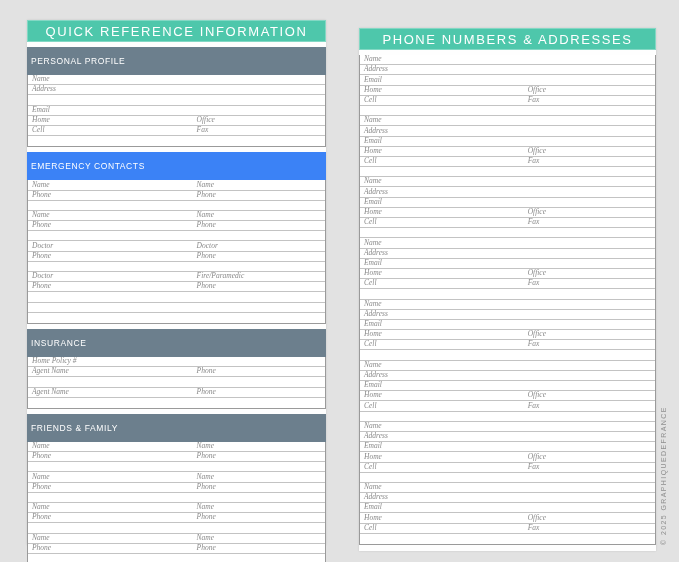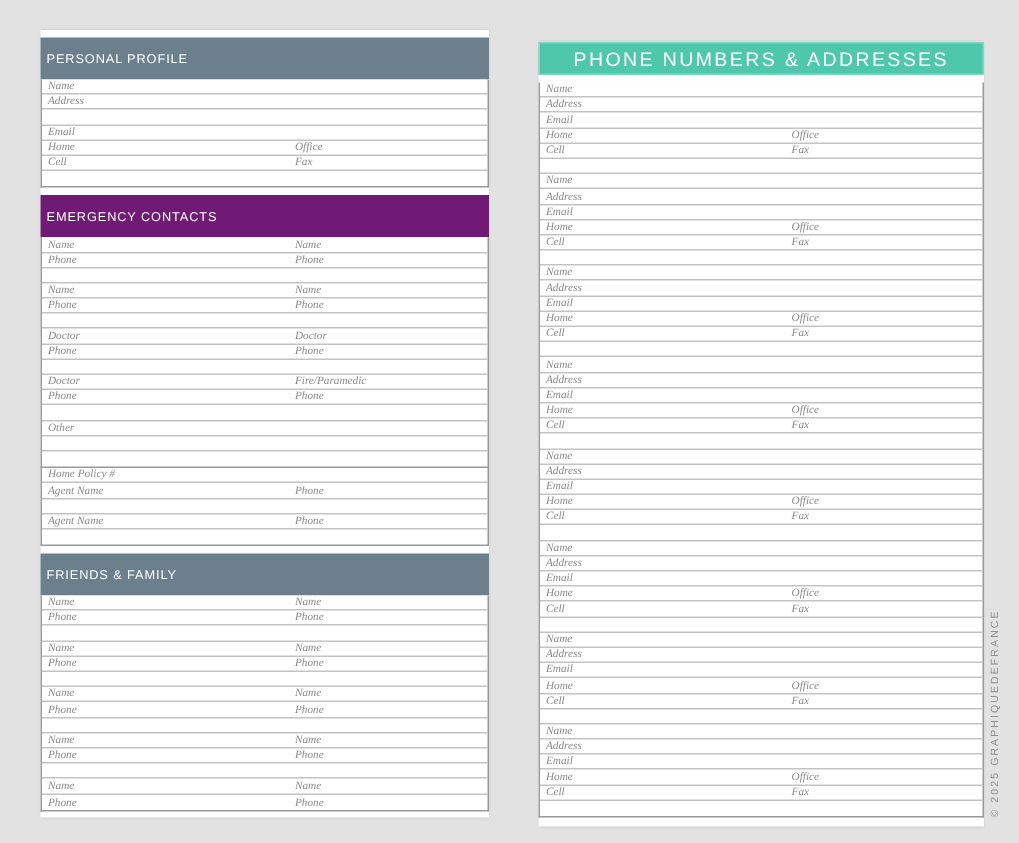--- a/index.html
+++ b/index.html
@@ -73,20 +73,21 @@
     color:#8f8f8f;
     white-space:nowrap;
   }
 </style>
 </head>
 <body>
 
 <div class="canvas" style="background: rgb(226, 226, 226);">
 
   <div class="page page-left">
+    <div class="page-title" style="background: rgb(78, 199, 171); color: rgb(255, 255, 255);">QUICK REFERENCE INFORMATION</div>
     <div>
         <div class="section-banner" style="background: rgb(108, 127, 141); color: rgb(255, 255, 255);">PERSONAL PROFILE</div>
         <div class="rows-box">
           <div class="frow">
             <span class="lbl">Name</span>
           </div>
           <div class="frow">
             <span class="lbl">Address</span>
           </div>
           <div class="frow"></div>
@@ -96,21 +97,21 @@
           <div class="frow">
             <span class="lbl">Home</span>
             <span class="lbl col2">Office</span>
           </div>
           <div class="frow">
             <span class="lbl">Cell</span>
             <span class="lbl col2">Fax</span>
           </div>
           <div class="frow"></div>
         </div>
-        <div class="section-banner" style="background: #701a75; color: rgb(255, 255, 255);">EMERGENCY CONTACTS</div>
+        <div class="section-banner" style="background: #3b82f6; color: rgb(255, 255, 255);">EMERGENCY CONTACTS</div>
         <div class="rows-box">
           <div class="frow">
             <span class="lbl">Name</span>
             <span class="lbl col2">Name</span>
           </div>
           <div class="frow">
             <span class="lbl">Phone</span>
             <span class="lbl col2">Phone</span>
           </div>
           <div class="frow"></div>
@@ -134,26 +135,24 @@
           <div class="frow"></div>
           <div class="frow">
             <span class="lbl">Doctor</span>
             <span class="lbl col2">Fire/Paramedic</span>
           </div>
           <div class="frow">
             <span class="lbl">Phone</span>
             <span class="lbl col2">Phone</span>
           </div>
           <div class="frow"></div>
-          <div class="frow">
-            <span class="lbl">Other</span>
-          </div>
-          <div class="frow"></div>
-          <div class="frow"></div>
-        </div>
+          <div class="frow"></div>
+          <div class="frow"></div>
+        </div>
+        <div class="section-banner" style="background: rgb(108, 127, 141); color: rgb(255, 255, 255);">INSURANCE</div>
         <div class="rows-box">
           <div class="frow">
             <span class="lbl">Home Policy #</span>
           </div>
           <div class="frow">
             <span class="lbl">Agent Name</span>
             <span class="lbl col2">Phone</span>
           </div>
           <div class="frow"></div>
           <div class="frow">

